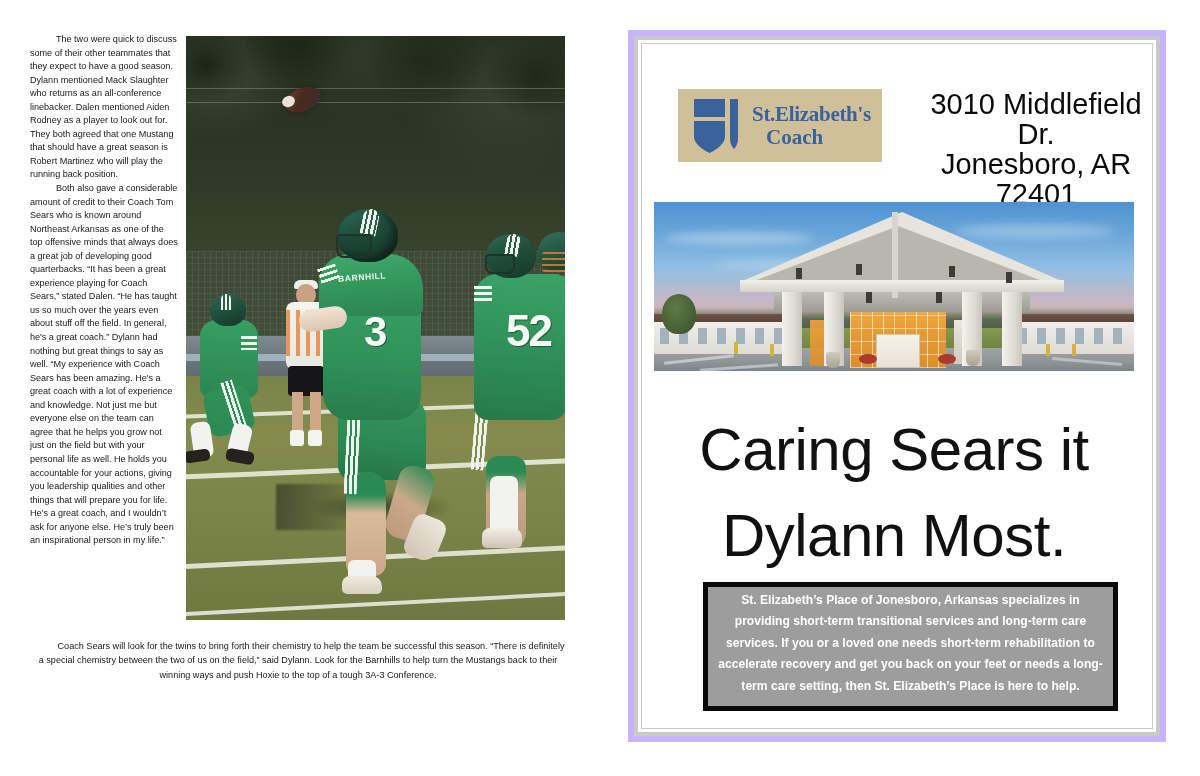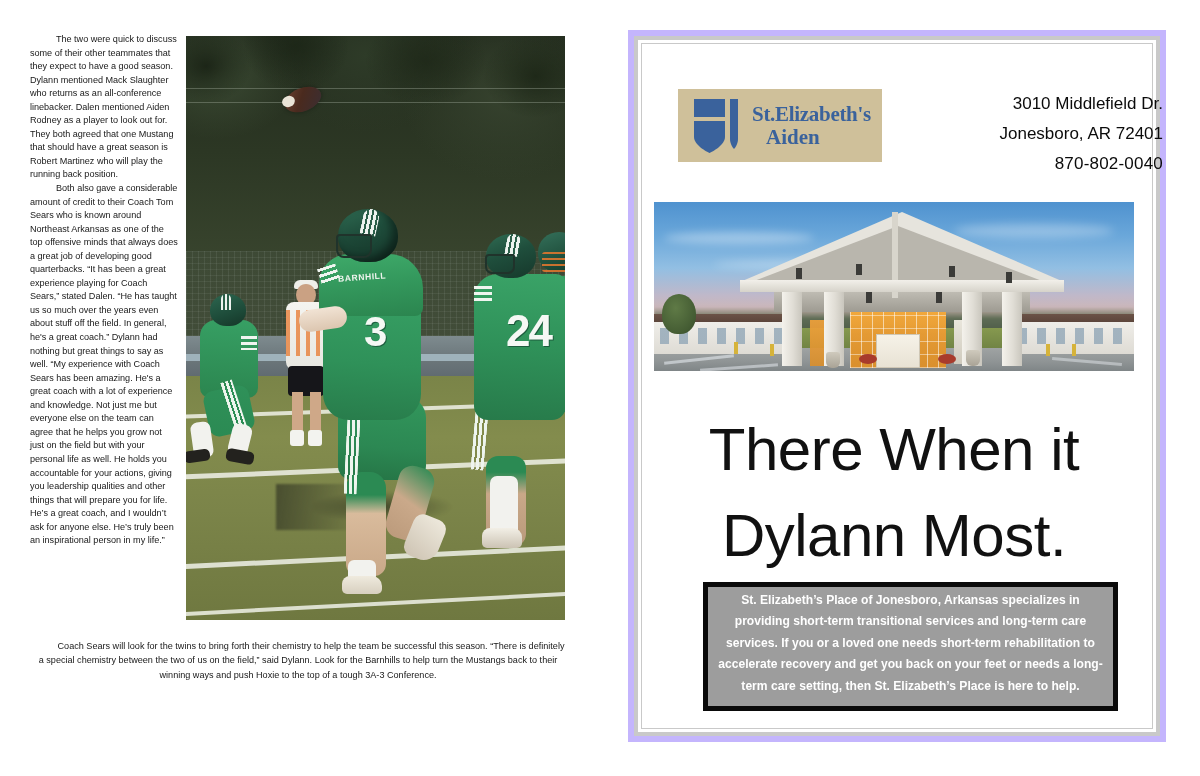--- a/index.html
+++ b/index.html
@@ -355,23 +355,23 @@
     line-height: 1.0;
   }
   .logo-l1 { font-size: 21px; font-weight: 700; letter-spacing: -0.3px; }
   .logo-l2 { font-size: 21px; font-weight: 700; margin-left: 14px; margin-top: 2px; }
 
   
   .address {
     position: absolute;
     left: 266px; top: 44px;
     width: 254px;
-    text-align: right;
-    font-family: "Liberation Sans", sans-serif;
-    font-size: 17px;
+    text-align: center;
+    font-family: "Liberation Sans", sans-serif;
+    font-size: 29px;
     line-height: 30px;
     color: #0b0b0b;
   }
   .address .ln3 { letter-spacing: .2px; }
 
   
   .building-photo {
     position: absolute;
     left: 11px; top: 157px;
     width: 480px; height: 169px;
@@ -568,21 +568,21 @@
       <div class="ph r52b-face"></div>
       <div class="ph r52b-body"></div>
 
       <div class="ph r52-hip"></div>
       <div class="ph r52-thighstripe"></div>
       <div class="ph r52-leg"></div>
       <div class="ph r52-sock"></div>
       <div class="ph r52-cleat"></div>
       <div class="ph r52-body"></div>
       <div class="ph r52-armstripe"></div>
-      <div class="ph r52-num">24</div>
+      <div class="ph r52-num">52</div>
       <div class="ph r52-helmet"></div>
       <div class="ph r52-helm-stripe"></div>
       <div class="ph r52-facemask"></div>
 
       <div class="ph qb-hip"></div>
       <div class="ph qb-leg2"></div>
       <div class="ph qb-cleat2"></div>
       <div class="ph qb-leg"></div>
       <div class="ph qb-thigh-stripe"></div>
       <div class="ph qb-sock"></div>
@@ -612,21 +612,21 @@
       <div class="logo-box">
         <div class="shield-wrap">
           <svg width="52" height="58" viewBox="0 0 52 58" xmlns="http://www.w3.org/2000/svg">
             <path d="M2 2 H33 V20 H2 Z" fill="#3a629c"></path>
             <path d="M2 24 H33 V40 C33 48 20 55 17.5 56 C15 55 2 48 2 40 Z" fill="#3a629c"></path>
             <path d="M38 2 H46 V42 C46 48 42 52 42 52 C42 52 38 48 38 42 Z" fill="#3a629c"></path>
           </svg>
         </div>
         <div class="logo-text">
           <div class="logo-l1">St.Elizabeth's</div>
-          <div class="logo-l2">Aiden</div>
+          <div class="logo-l2">Coach</div>
         </div>
       </div>
 
       <div class="address">
         <div>3010 Middlefield Dr.</div>
         <div>Jonesboro, AR 72401</div>
         <div class="ln3">870-802-0040</div>
       </div>
 
       <div class="building-photo">
@@ -673,21 +673,21 @@
         <div class="b bp-planter p2"></div>
         <div class="b bp-flower f1"></div>
         <div class="b bp-flower f2"></div>
         <div class="b bp-bollard b1"></div>
         <div class="b bp-bollard b2"></div>
         <div class="b bp-bollard b3"></div>
         <div class="b bp-bollard b4"></div>
       </div>
 
       <div class="headline">
-        <div>There When it</div>
+        <div>Caring Sears it</div>
         <div>Dylann Most.</div>
       </div>
 
       <div class="callout">
         <div class="callout-text">St. Elizabeth’s Place of Jonesboro, Arkansas specializes in providing short-term transitional services and long-term care services. If you or a loved one needs short-term rehabilitation to accelerate recovery and get you back on your feet or needs a long-term care setting, then St. Elizabeth’s Place is here to help.</div>
       </div>
 
     </div>
   </div>
 

